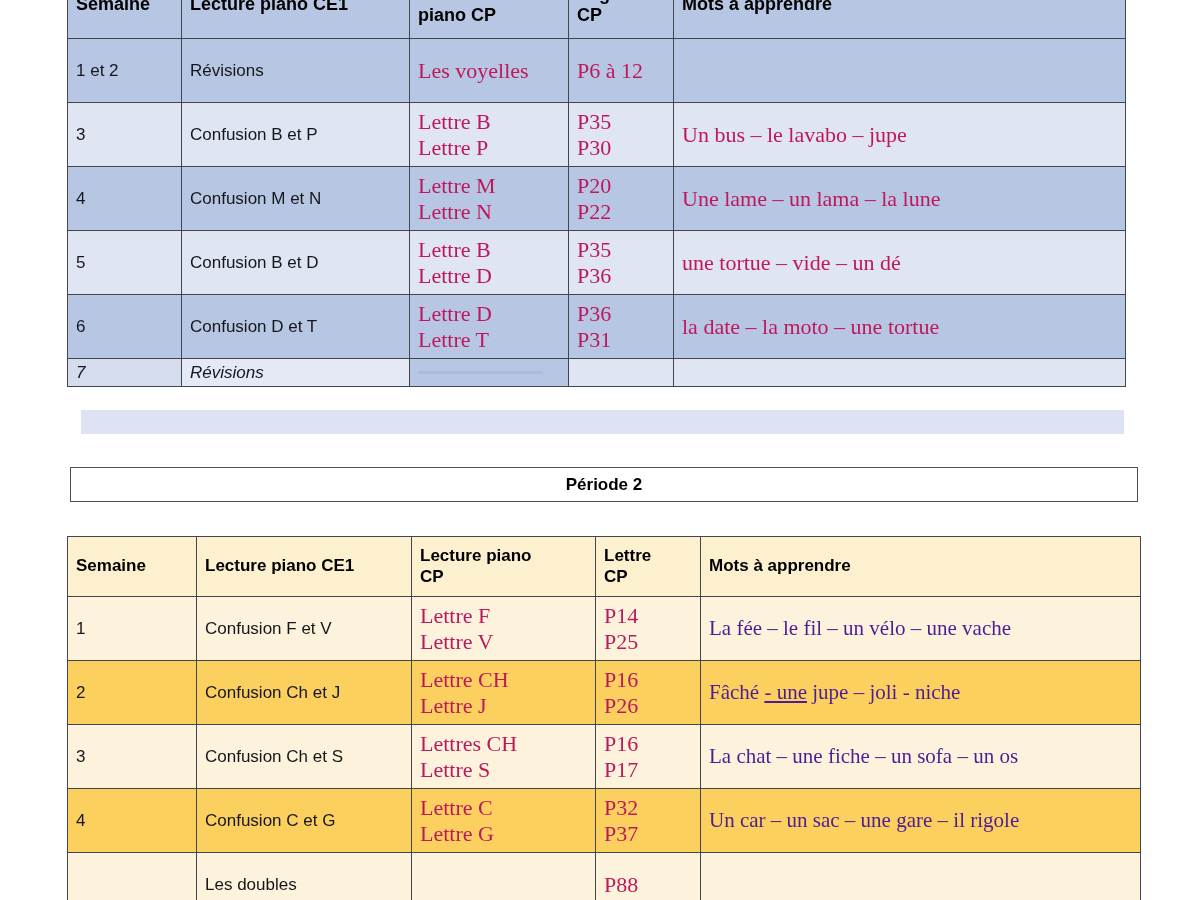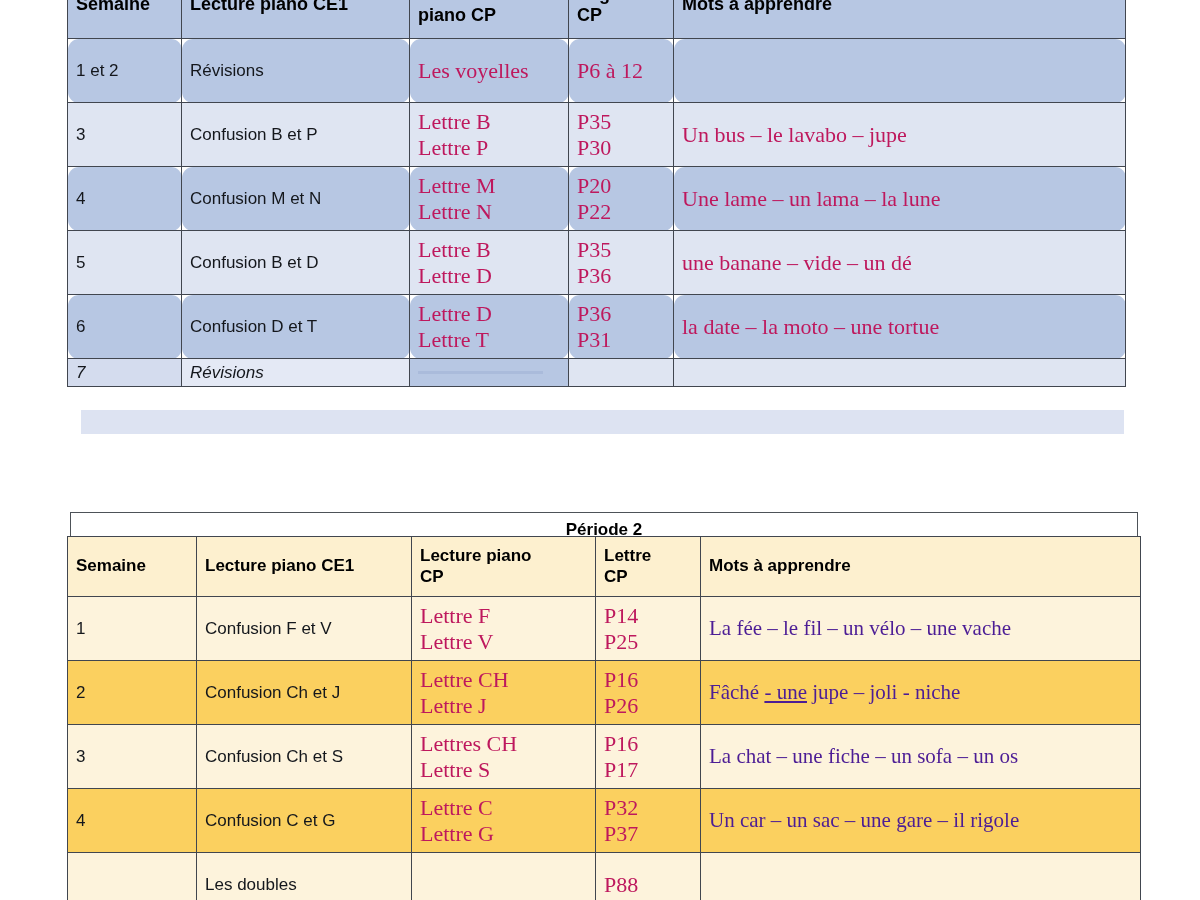--- a/index.html
+++ b/index.html
@@ -47,21 +47,21 @@
     font-family: "Liberation Sans", sans-serif;
     font-weight: bold;
     font-size: 18px;
     color: #000000;
     height: 68px;
     line-height: 1.15;
     padding-top: 2px;
   }
   .t1 td { height: 64px; }
   .t1 tr.light td { background: #dfe5f2; }
-  .t1 tr.dark  td { background: #b7c7e3; border-radius: 11px; }
+  .t1 tr.dark  td { background: #b7c7e3; }
 
   .sans {
     font-family: "Liberation Sans", sans-serif;
     font-size: 17px;
     color: #14171c;
   }
   .serif {
     font-family: "Liberation Serif", serif;
     font-size: 22px;
     color: #be185d;
@@ -116,21 +116,20 @@
     position: absolute;
     left: 70px;
     top: 467px;
     width: 1068px;
     height: 35px;
     border: 1px solid #4d5258;
     background: #ffffff;
     display: flex;
     align-items: center;
     justify-content: center;
-    margin-top: 45px;
   }
   .period-bar .label {
     font-family: "Liberation Sans", sans-serif;
     font-weight: bold;
     font-size: 17px;
     color: #000000;
   }
 
   
   .t2-wrap {
@@ -218,21 +217,21 @@
 P22</td>
           <td class="serif twoline">Une lame – un lama – la lune</td>
         </tr>
         <tr class="light">
           <td class="sans">5</td>
           <td class="sans">Confusion B et D</td>
           <td class="serif twoline">Lettre B
 Lettre D</td>
           <td class="serif twoline">P35
 P36</td>
-          <td class="serif twoline">une banane – vide – un dé</td>
+          <td class="serif twoline">une tortue – vide – un dé</td>
         </tr>
         <tr class="dark">
           <td class="sans">6</td>
           <td class="sans">Confusion D et T</td>
           <td class="serif twoline">Lettre D
 Lettre T</td>
           <td class="serif twoline">P36
 P31</td>
           <td class="serif twoline">la date – la moto – une tortue</td>
         </tr>

